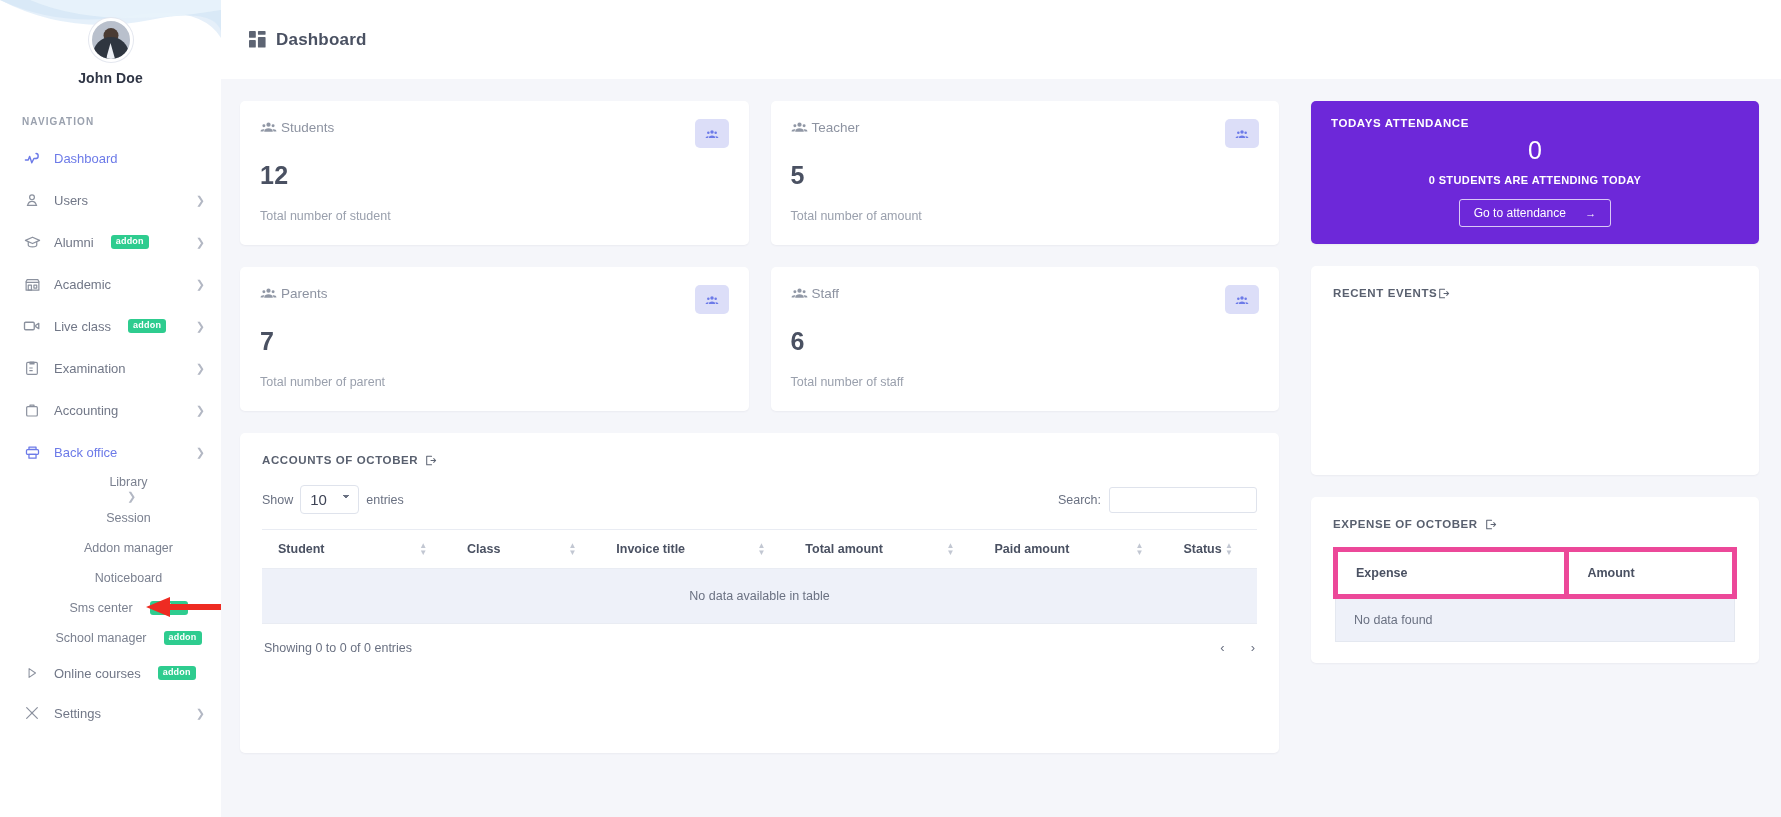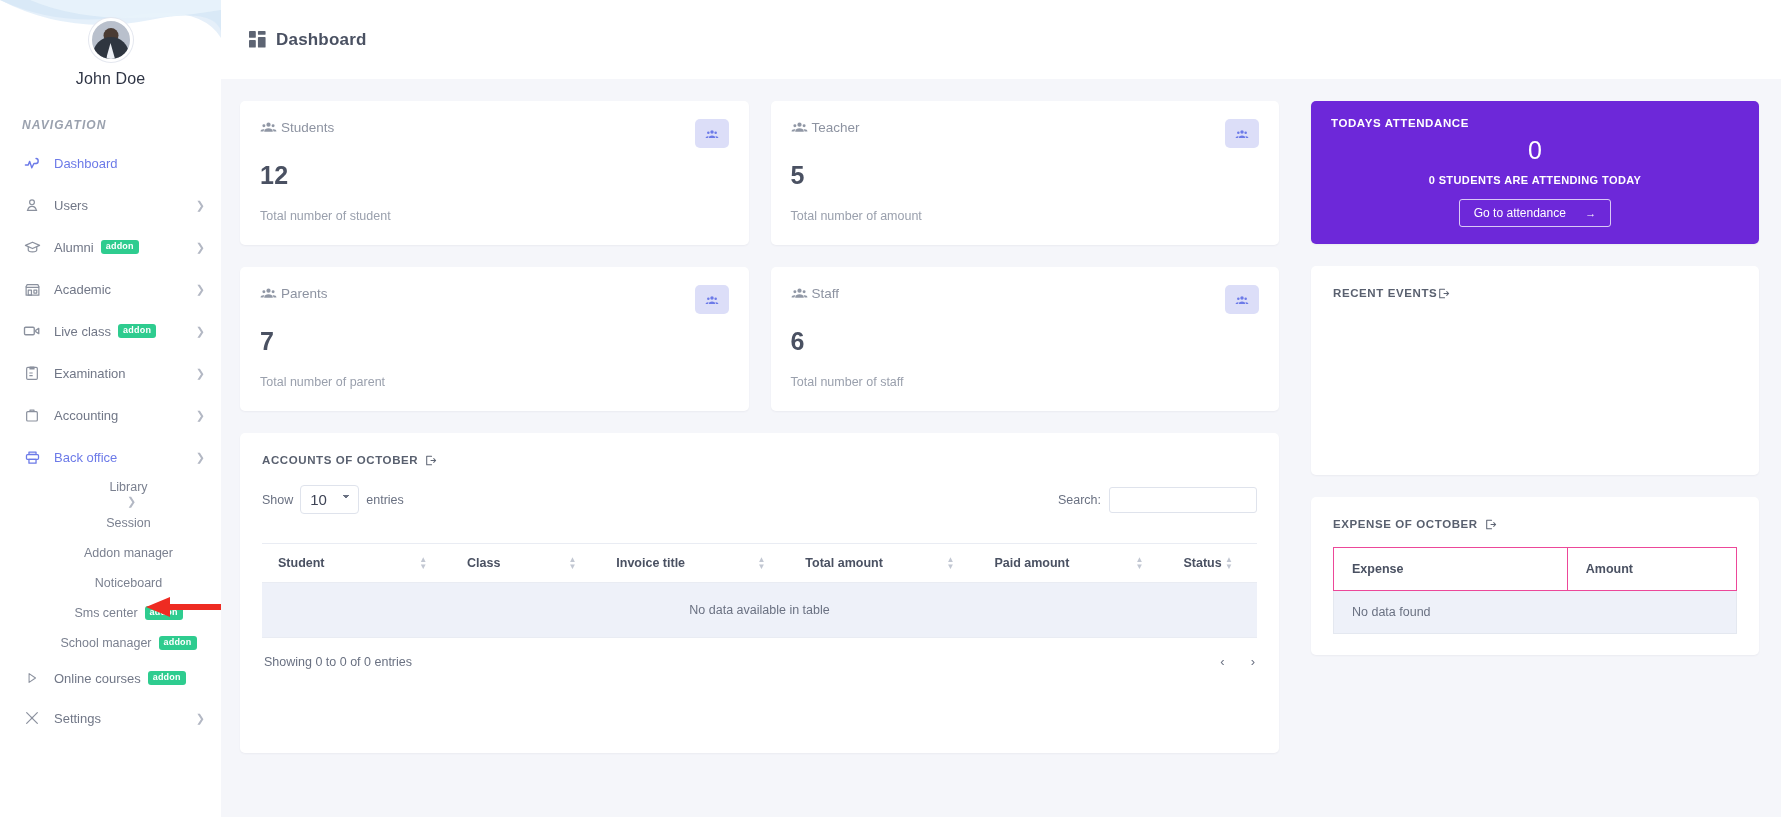--- a/index.html
+++ b/index.html
@@ -39,46 +39,46 @@
   .avatar .body {
     position: absolute; width: 36px; height: 22px; border-radius: 18px 18px 0 0;
     background: #2f3640; left: 50%; bottom: 0; transform: translateX(-50%);
   }
   .avatar .shirt {
     position: absolute; width: 9px; height: 16px; background: #eef1f6;
     left: 50%; bottom: 0; transform: translateX(-50%);
     clip-path: polygon(50% 0, 100% 100%, 0 100%);
   }
   .profile-name {
-    margin-top: 8px; font-size: 16px; font-weight: normal; color: #2f3545;
+    margin-top: 8px; font-size: 14px; font-weight: bold; color: #2f3545;
     letter-spacing: .1px;
   }
   .nav-label {
-    margin: 30px 0 10px 22px; font-size: 12px; font-weight: bold;
-    letter-spacing: 1.1px; color: #9aa1ae; font-style: italic;
+    margin: 30px 0 10px 22px; font-size: 10px; font-weight: bold;
+    letter-spacing: 1.1px; color: #9aa1ae;
   }
   .nav { padding-bottom: 10px; }
   .nav-item {
     display: flex; align-items: center;
     height: 42px; padding: 0 16px 0 22px;
     font-size: 13px; color: #717787; cursor: pointer;
     position: relative;
   }
   .nav-item .ic {
     width: 20px; min-width: 20px; margin-right: 12px;
     display: flex; align-items: center; justify-content: center;
     color: #8b919e;
   }
   .nav-item .txt { flex: 1; white-space: nowrap; display: flex; align-items: center; }
   .nav-item.active { color: #6c7ae8; font-weight: 500; }
   .nav-item.active .ic { color: #6c7ae8; }
   .chev { color: #b3b8c4; font-size: 11px; margin-left: 6px; }
   .chev.down { font-size: 11px; }
   .badge-addon {
-    display: inline-block; margin-left: 7px;
+    display: inline-block; margin-left: 17px;
     background: #2ecc8f; color: #fff;
     font-size: 9px; font-weight: bold; letter-spacing: .2px;
     padding: 2px 5px; border-radius: 3px; line-height: 1.1;
   }
   .sub-item {
     display: flex; align-items: center;
     height: 30px; padding: 0 16px 0 52px;
     font-size: 12.5px; color: #7b8190; cursor: pointer; flex-direction: column;
   }
   .sub-item .txt { flex: 1; display: flex; align-items: center; white-space: nowrap; }
@@ -172,21 +172,21 @@
     background-position: calc(100% - 12px) 9px, calc(100% - 8px) 9px;
     background-size: 4px 4px, 4px 4px; background-repeat: no-repeat;
     cursor: pointer;
   }
   .dt-search { display: flex; align-items: center; font-size: 12.5px; color: #6a7182; }
   .dt-search input {
     margin-left: 8px; width: 148px; height: 26px; padding: 0 8px;
     border: 1px solid #dfe3ec; border-radius: 3px; font-family: inherit;
     font-size: 12.5px; color: #3d4355; outline: none;
   }
-  table.dt { width: 100%; border-collapse: collapse; margin-top: 29px; }
+  table.dt { width: 100%; border-collapse: collapse; margin-top: 15px; }
   table.dt thead th {
     text-align: left; font-size: 12.5px; font-weight: bold; color: #4a5162;
     padding: 12px 10px 12px 16px; border-bottom: 1px solid #e9ecf3;
     border-top: 1px solid #e9ecf3;
     white-space: nowrap; position: relative;
   }
   .sorter {
     display: inline-block; float: right; margin-right: 14px; line-height: 0;
     color: #c2c7d2;
   }
@@ -200,21 +200,21 @@
     padding: 16px 2px 0 2px; font-size: 12.5px; color: #6a7182;
   }
   .pager { display: flex; gap: 26px; color: #6a7182; }
   .pager span { cursor: pointer; font-size: 13px; }
 
   
   .expense { margin-top: 22px; padding: 21px 22px; }
   table.exp { width: 100%; border-collapse: collapse; margin-top: 16px; }
   table.exp th {
     text-align: left; font-size: 12.5px; font-weight: bold; color: #4a5162;
-    padding: 14px 18px; border: 1px solid #ec4899; background: #fff;
+    padding: 14px 18px; border: 5px solid #ec4899; background: #fff;
   }
   table.exp td {
     font-size: 12.5px; color: #6a7182; padding: 14px 18px;
     background: #eef1f9; border: 1px solid #e4e8f0;
   }
 
   
   .arrow-annot {
     position: absolute; left: 140px; top: 595px; width: 92px; height: 24px;
     z-index: 50; pointer-events: none;

